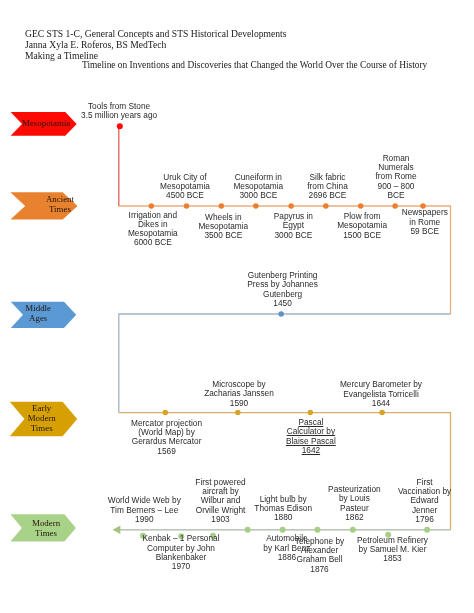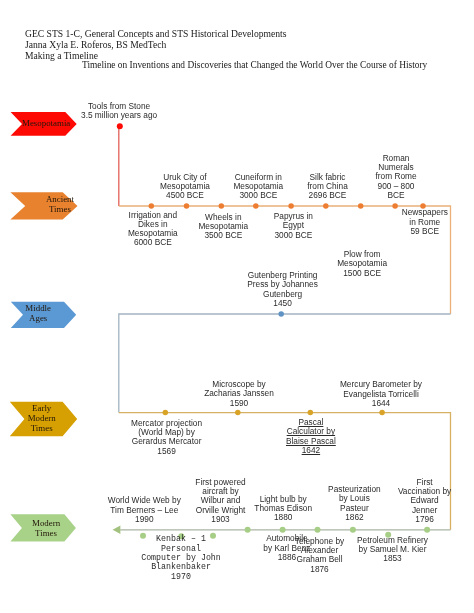--- a/index.html
+++ b/index.html
@@ -85,21 +85,21 @@
 3500 BCE</div>
       <div class="evt" style="width: 60px; left: 228.3px; top: 172.5px;">Cuneiform in
 Mesopotamia
 3000 BCE</div>
       <div class="evt" style="width: 60px; left: 263.4px; top: 212.1px;">Papyrus in
 Egypt
 3000 BCE</div>
       <div class="evt" style="width: 60px; left: 297.5px; top: 172.5px;">Silk fabric
 from China
 2696 BCE</div>
-      <div class="evt" style="width: 60px; left: 332.1px; top: 212.1px; margin-top: 38px;">Plow from
+      <div class="evt" style="width: 60px; left: 332.1px; top: 212.1px;">Plow from
 Mesopotamia
 1500 BCE</div>
       <div class="evt" style="width: 48px; left: 372px; top: 153.9px;">Roman
 Numerals
 from Rome
 900 – 800
 BCE</div>
       <div class="evt" style="width: 50px; left: 399.8px; top: 208.4px;">Newspapers
 in Rome
 59 BCE</div>
@@ -117,21 +117,21 @@
       <div class="evt" style="width: 62px; left: 279.9px; top: 418.2px; text-decoration: underline;">Pascal
 Calculator by
 Blaise Pascal
 1642</div>
       <div class="evt" style="width: 92px; left: 335px; top: 380.4px;">Mercury Barometer by
 Evangelista Torricelli
 1644</div>
       <div class="evt" style="width: 80px; left: 104.3px; top: 496.3px;">World Wide Web by
 Tim Berners – Lee
 1990</div>
-      <div class="evt" style="width: 88px; left: 137px; top: 534.4px; font-family: Liberation Mono, monospace;">Kenbak – 1 Personal
+      <div class="evt" style="width: 88px; left: 137px; top: 534.4px;">Kenbak – 1 Personal
 Computer by John
 Blankenbaker
 1970</div>
       <div class="evt" style="width: 66px; left: 187.5px; top: 477.7px;">First powered
 aircraft by
 Wilbur and
 Orville Wright
 1903</div>
       <div class="evt" style="width: 56px; left: 219.9px; top: 534.4px; margin-left: 39px;">Automobile
 by Karl Benz

